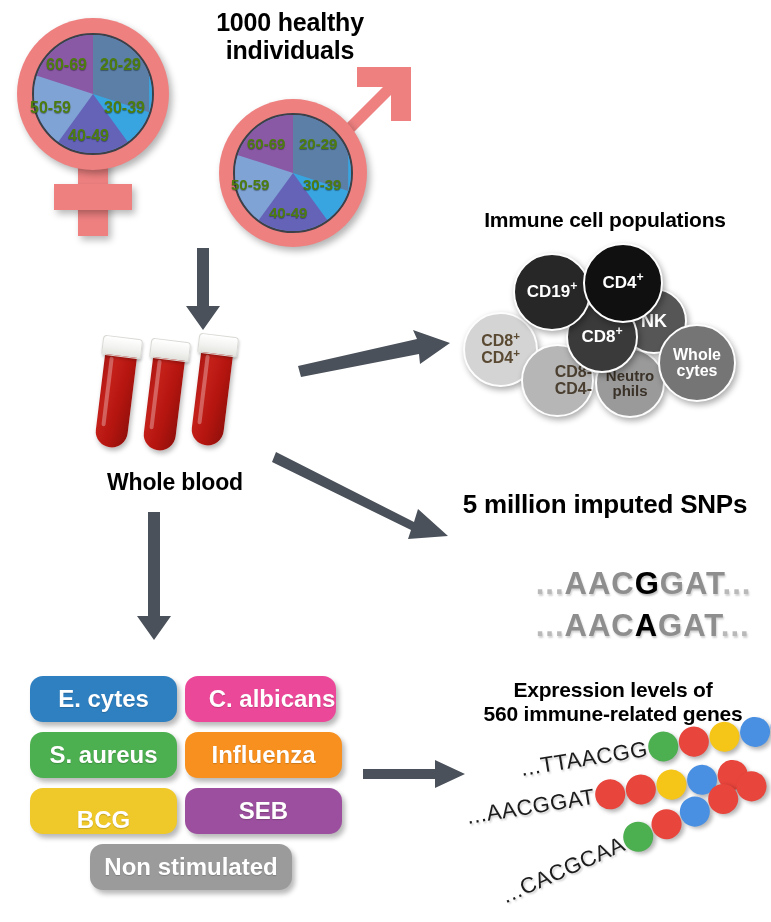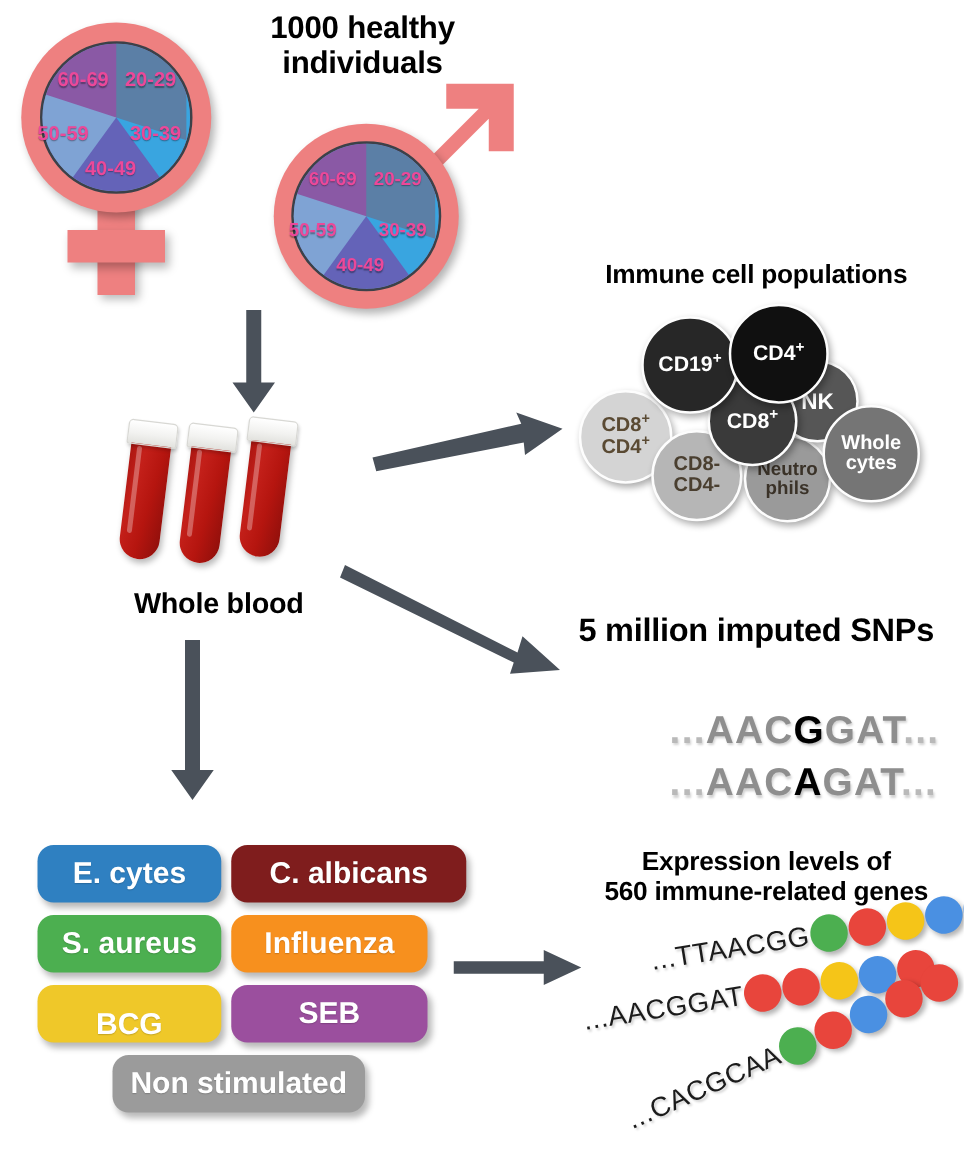--- a/index.html
+++ b/index.html
@@ -12,21 +12,21 @@
   .hdg{font-weight:bold;color:#000;text-align:center;line-height:1.12;letter-spacing:-0.2px;}
 
   
   .sym{position:absolute;}
   .ring{position:absolute;border-radius:50%;background:#ee8080;
         box-shadow:3px 4px 7px rgba(0,0,0,.30);}
   .pie{position:absolute;border-radius:50%;overflow:hidden;
        border:2px solid #3c4148;box-sizing:border-box;background:#6f7fc0;}
   .slice{position:absolute;left:50%;top:50%;width:50%;height:50%;
          transform-origin:0 0;}
-  .slicelabel{position:absolute;color:#ec4899;font-weight:bold;white-space:nowrap;
+  .slicelabel{position:absolute;color:#4d7c0f;font-weight:bold;white-space:nowrap;
               text-shadow:0 1px 1px rgba(0,0,0,.35);}
   .fbar{position:absolute;background:#ee8080;box-shadow:3px 4px 7px rgba(0,0,0,.28);}
   .marrow{position:absolute;}
 
   
   .arrowsvg{position:absolute;overflow:visible;}
 
   
   .tube{position:absolute;transform-origin:50% 0;}
   .tube-body{position:absolute;left:0;top:0;width:100%;height:100%;
@@ -146,21 +146,21 @@
   <div class="hdg abs" style="left:455px;top:208px;width:300px;font-size:21px;">Immune cell populations</div>
 
   <div class="abs" style="left:455px;top:240px;width:300px;height:180px;">
 
     <div class="bub" style="left:8px;top:72px;width:75px;height:75px;background:#d4d4d4;color:#5a4a33;font-size:16px;">
       <div>
         <span>CD8</span><sup>+</sup><br>
         <span>CD4</span><sup>+</sup>
       </div>
     </div>
-    <div class="bub" style="left:66px;top:104px;width:73px;height:73px;background:#b6b6b6;color:#4a3f30;font-size:16px;">
+    <div class="bub" style="left:66px;top:104px;width:73px;height:73px;background:#b6b6b6;color:#4a3f30;font-size:16px;justify-content:flex-end;">
       <div>
         <span>CD8-</span><br>
         <span>CD4-</span>
       </div>
     </div>
     <div class="bub" style="left:140px;top:108px;width:70px;height:70px;background:#9a9a9a;color:#3a3228;font-size:15px;">
       <div>
         <span>Neutro</span><br>
         <span>phils</span>
       </div>
@@ -201,21 +201,21 @@
   </div>
 
   <svg class="arrowsvg" style="left:133px;top:512px;" width="42" height="132" viewBox="0 0 42 132">
     <path d="M15 0 H27 V104 H38 L21 128 L4 104 H15 Z" fill="#4a515a"></path>
   </svg>
 
   <div class="abs" style="left:30px;top:676px;width:330px;height:220px;">
     <div class="pill" style="left:0px;top:0px;width:147px;height:46px;background:#2f80c1;font-size:24px;">
       <span>E. cytes</span>
     </div>
-    <div class="pill" style="left:155px;top:0px;width:188px;height:46px;background:#7f1d1d;font-size:24px;">
+    <div class="pill" style="left:155px;top:0px;width:128px;height:46px;background:#ec4899;font-size:24px;padding-left:23px;">
       <span>C. albicans</span>
     </div>
     <div class="pill" style="left:0px;top:56px;width:147px;height:46px;background:#4caf50;font-size:24px;">
       <span>S. aureus</span>
     </div>
     <div class="pill" style="left:155px;top:56px;width:157px;height:46px;background:#f7901e;font-size:24px;">
       <span>Influenza</span>
     </div>
     <div class="pill" style="left:0px;top:112px;width:147px;height:46px;background:#efc829;font-size:24px;align-items:flex-end;">
       <span>BCG</span>

